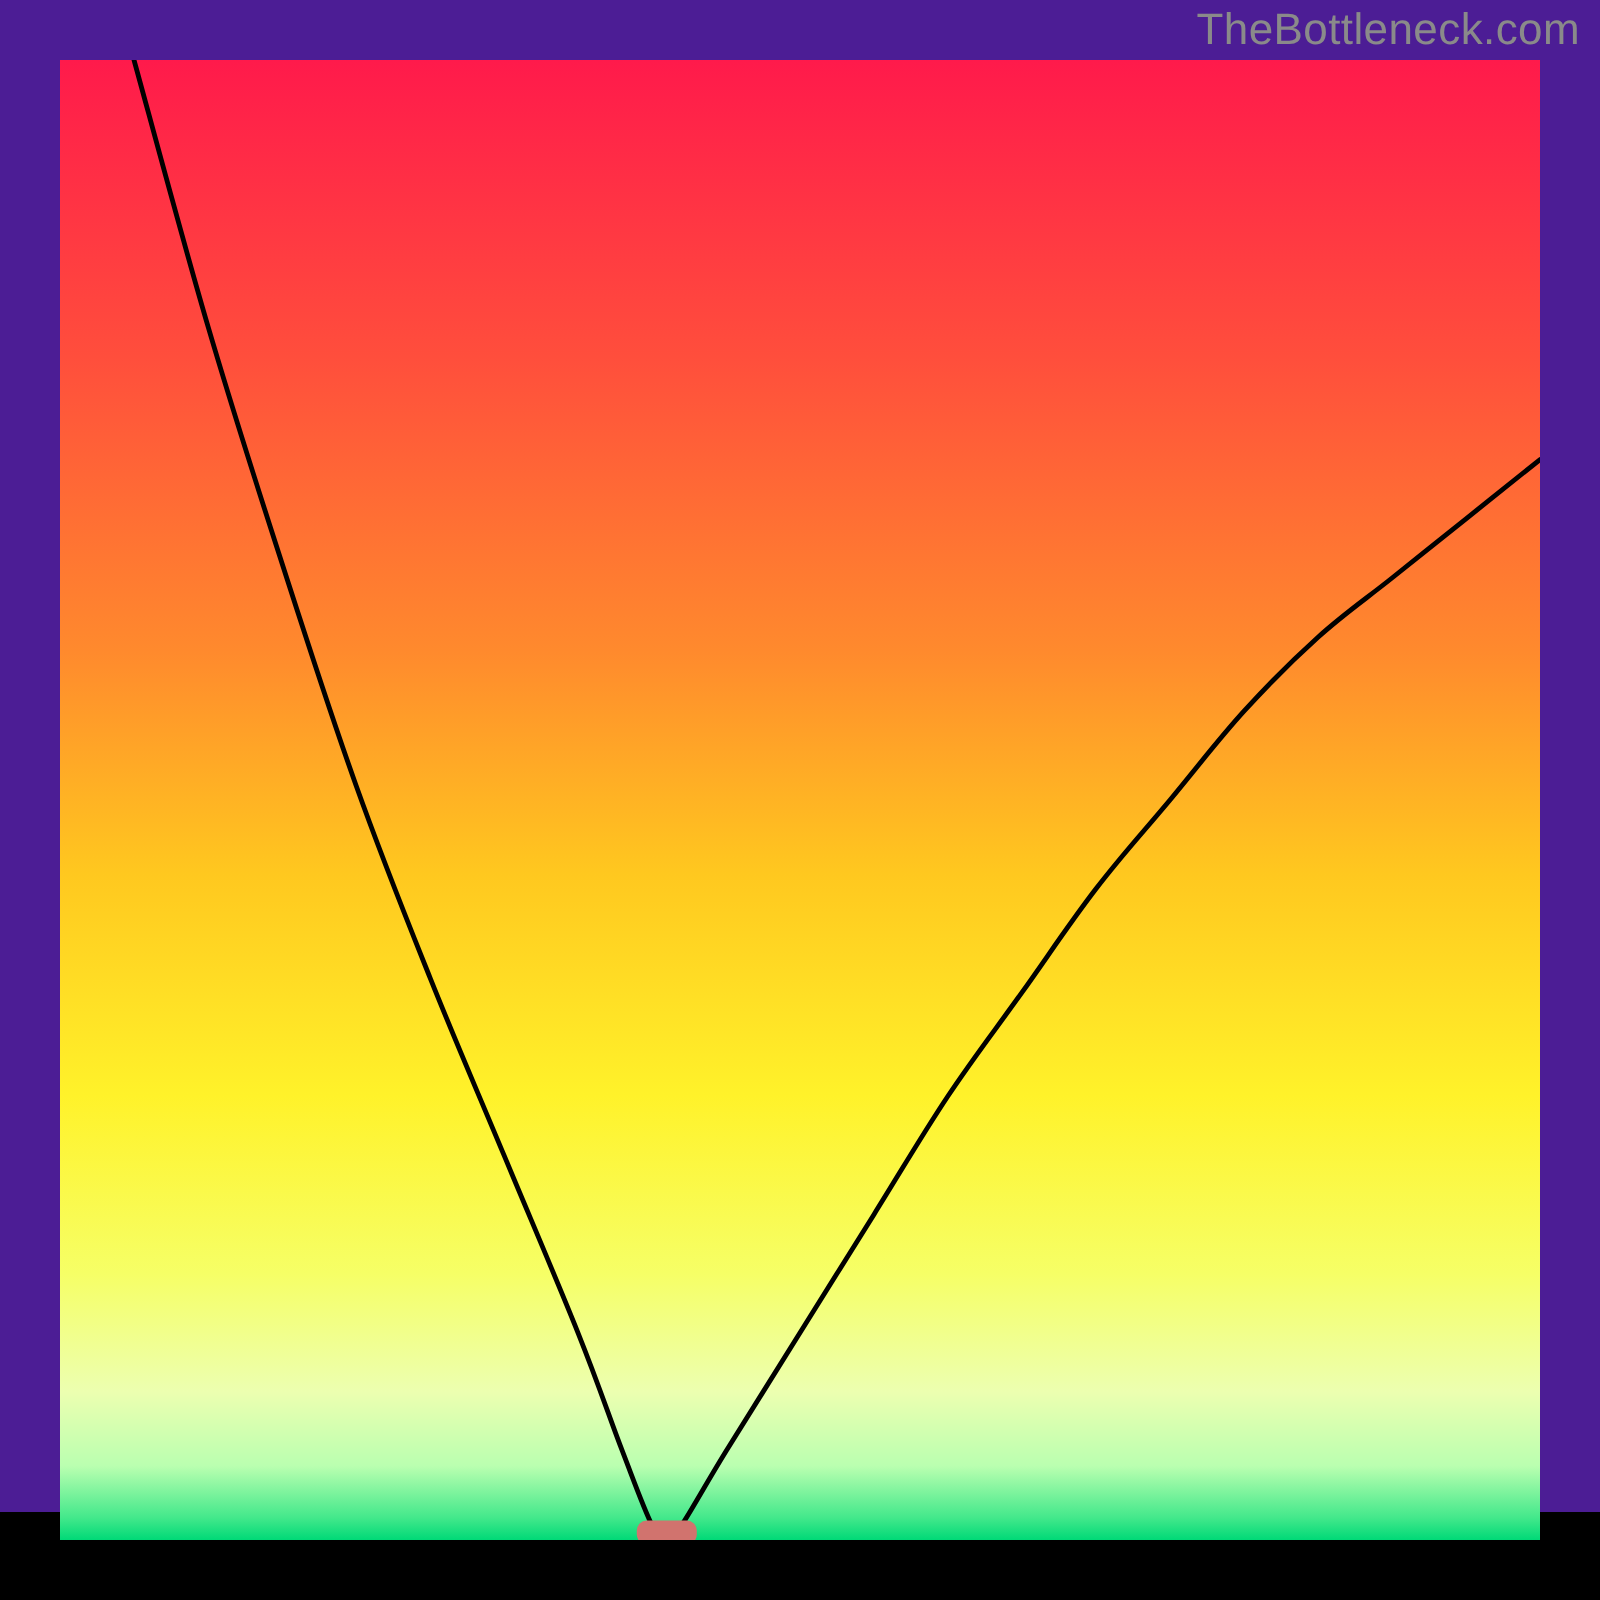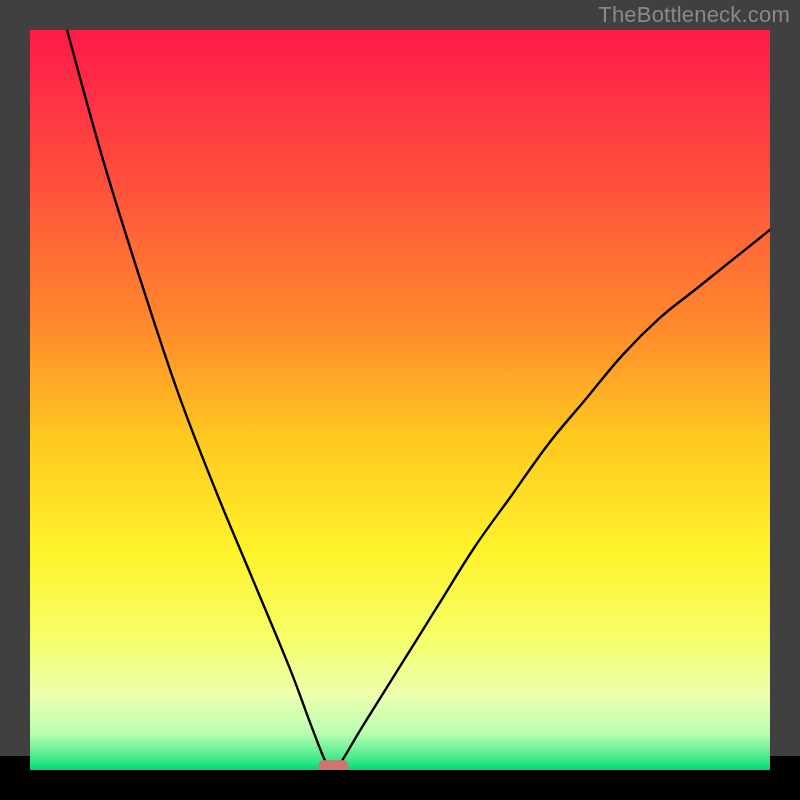--- a/index.html
+++ b/index.html
@@ -8,21 +8,21 @@
     width: 800px;
     height: 800px;
     overflow: hidden;
     background: #000;
     font-family: Arial, Helvetica, sans-serif;
   }
   .frame {
     position: relative;
     width: 800px;
     height: 756px;
-    background: #404040;
+    background: #4c1d95;
   }
   .watermark {
     position: absolute;
     top: 2px;
     right: 10px;
     color: #8a8a8a;
     font-size: 22px;
     letter-spacing: 0.2px;
     font-weight: 400;
     z-index: 10;

